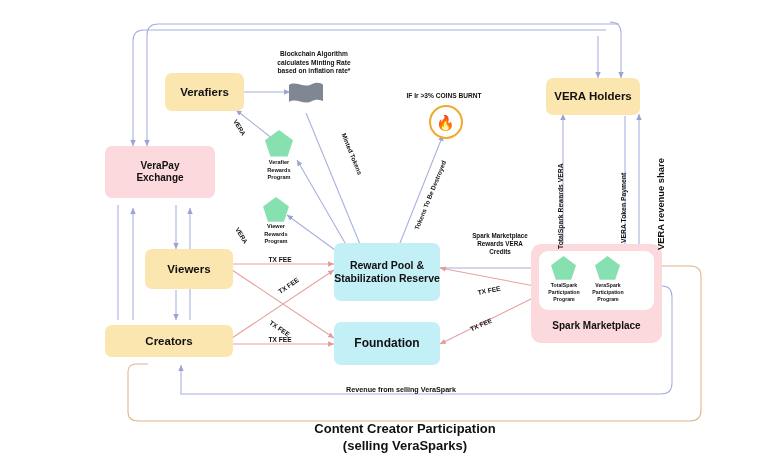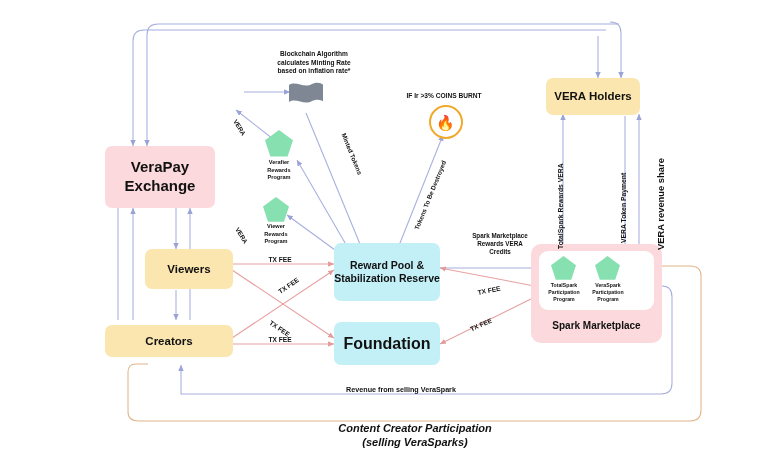--- a/index.html
+++ b/index.html
@@ -95,34 +95,35 @@
       <path d="M545,292 L440,344" marker-end="url(#ar)"></path>
     </g>
 
     <g fill="none" stroke="#e0b48a" stroke-width="1.05">
       <path d="M128,372 Q128,364 136,364 L148,364"></path>
       <path d="M128,372 L128,412 Q128,421 139,421 L690,421 Q701,421 701,410 L701,276
                Q701,266 690,266 L614,266" marker-end="url(#ao)"></path>
     </g>
   </svg>
 
-
-  <div class="node n-pink" style="left:105px;top:146px;width:110px;height:62px;font-size:15px;
+  <div class="node n-yellow" style="left:165px;top:73px;width:79px;height:38px;font-size:11.5px;">Verafiers</div>
+
+  <div class="node n-pink" style="left:105px;top:146px;width:110px;height:52px;font-size:10px;
               white-space:pre-line;">VeraPay
 Exchange</div>
 
   <div class="node n-yellow" style="left:145px;top:249px;width:88px;height:40px;font-size:11.5px;">Viewers</div>
 
   <div class="node n-yellow" style="left:105px;top:325px;width:128px;height:32px;font-size:11.5px;">Creators</div>
 
   <div class="node n-cyan" style="left:334px;top:243px;width:106px;height:58px;font-size:10.5px;
               white-space:pre-line;">Reward Pool &amp;
 Stabilization Reserve</div>
 
-  <div class="node n-cyan" style="left:334px;top:322px;width:106px;height:43px;font-size:16px;">Foundation</div>
+  <div class="node n-cyan" style="left:334px;top:322px;width:106px;height:43px;font-size:12px;">Foundation</div>
 
   <div class="node n-yellow" style="left:546px;top:78px;width:94px;height:37px;font-size:11.5px;">VERA Holders</div>
 
   <div class="spark-outer" style="left:531px;top:244px;width:131px;height:99px;">
     <div class="spark-inner" style="left:8px;top:7px;width:115px;height:59px;"></div>
   </div>
 
   <svg class="pent" style="left:550px;top:255px;" width="27" height="26" viewBox="0 0 27 26">
     <polygon points="13.5,1 26,10.2 21.2,24.8 5.8,24.8 1,10.2" fill="#86e0b0"></polygon>
   </svg>
@@ -181,21 +182,21 @@
 Credits</div>
 
   <div class="lbl-rot" style="left:557px;top:249px;font-size:6.8px;transform:rotate(-90deg);">TotalSpark Rewards VERA</div>
 
   <div class="lbl-rot" style="left:620px;top:243px;font-size:6.8px;transform:rotate(-90deg);">VERA  Token Payment</div>
 
   <div class="lbl-rot" style="left:655px;top:250px;font-size:9.4px;transform:rotate(-90deg);">VERA revenue share</div>
 
   <div class="lbl" style="left:291px;top:385px;width:220px;font-size:7.2px;">Revenue from selling VeraSpark</div>
 
-  <div class="lbl" style="left:306px;top:421px;width:218px;font-size:11px;font-style:italic;">Content Creator Participation
+  <div class="lbl" style="left:296px;top:421px;width:218px;font-size:13px;">Content Creator Participation
 (selling VeraSparks)</div>
 
   <div class="lbl" style="left:250px;top:256px;width:60px;font-size:6.6px;">TX FEE</div>
   <div class="lbl" style="left:250px;top:336px;width:60px;font-size:6.6px;">TX FEE</div>
   <div class="lbl-rot" style="left:277px;top:289px;font-size:6.6px;transform:rotate(-34deg);">TX FEE</div>
   <div class="lbl-rot" style="left:272px;top:319px;font-size:6.6px;transform:rotate(34deg);">TX FEE</div>
   <div class="lbl-rot" style="left:477px;top:289px;font-size:6.6px;transform:rotate(-11deg);">TX FEE</div>
   <div class="lbl-rot" style="left:469px;top:326px;font-size:6.6px;transform:rotate(-24deg);">TX FEE</div>
 
 </div>

